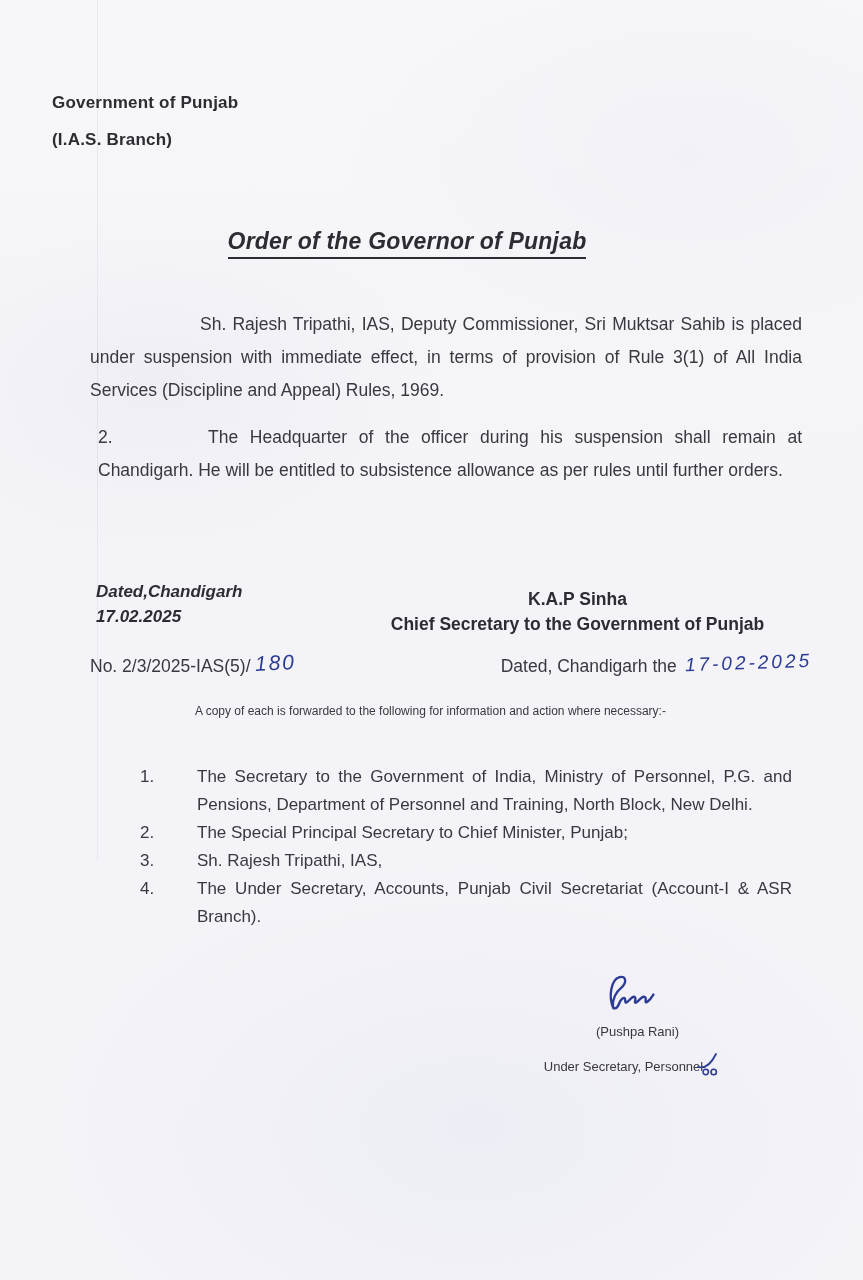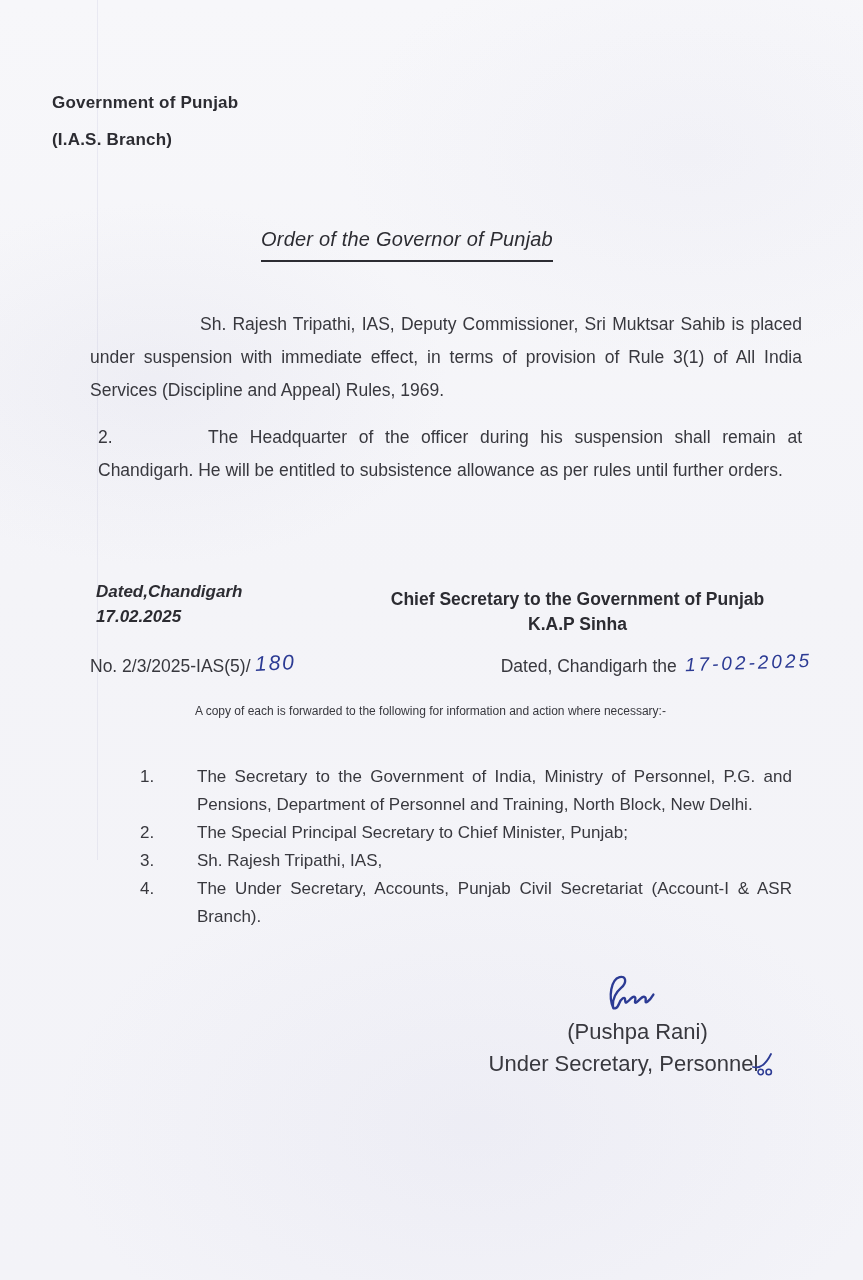--- a/index.html
+++ b/index.html
@@ -30,24 +30,24 @@
   .doc-header {
     left: 52px; top: 84px; width: 710px;
     font-weight: 700; font-size: 17px;
     color: #2c2c32; line-height: 37px; letter-spacing: 0.2px;
   }
   .order-title-wrap {
     left: 52px; top: 228px; width: 710px; text-align: center;
   }
   .order-title {
     display: inline-block;
-    font-weight: 400; font-style: italic; font-size: 20px;
+    font-weight: 700; font-style: italic; font-size: 23px;
     color: #2c2c32; letter-spacing: 0.2px;
     border-bottom: 2px solid #2c2c32;
-    padding-bottom: 9px;
+    padding-bottom: 2px;
   }
 
   .body-text {
     left: 90px; top: 308px; width: 712px;
     font-size: 17.5px; line-height: 33px;
     text-align: justify; color: #38383e;
   }
   .para1 { text-indent: 110px; margin: 0; }
   .para2 { margin: 14px 0 0 8px; }
   .para2-num { display: inline-block; width: 110px; text-indent: 0; }
@@ -94,21 +94,21 @@
     left: 140px; top: 763px; width: 652px;
     font-size: 17px; line-height: 28px; color: #38383e;
   }
   .fwd-item { display: flex; align-items: flex-start; }
   .fwd-num { flex: 0 0 57px; }
   .fwd-text { flex: 1 1 auto; text-align: justify; }
 
   .footer-sig {
     left: 470px; top: 970px; width: 335px;
     text-align: center; color: #38383e;
-    font-size: 22px; line-height: 27px;
+    font-size: 13px; line-height: 27px;
   }
   .sig-script { display: block; margin: 0 auto 2px auto; width: 80px; height: 46px; }
   .footer-title-line { white-space: nowrap; position: relative; }
   .flourish { position: relative; top: 8px; margin-left: -8px; }
 </style>
 </head>
 <body>
 
 <div class="page">
   <div class="crease"></div>
@@ -126,22 +126,22 @@
     <p class="para1">Sh. Rajesh Tripathi, IAS, Deputy Commissioner, Sri Muktsar Sahib is placed under suspension with immediate effect, in terms of provision of Rule 3(1) of All India Services (Discipline and Appeal) Rules, 1969.</p>
     <p class="para2"><span class="para2-num">2.</span><span>The Headquarter of the officer during his suspension shall remain at Chandigarh. He will be entitled to subsistence allowance as per rules until further orders.</span></p>
   </div>
 
   <div class="abs sig-left">
     <div>Dated,Chandigarh</div>
     <div>17.02.2025</div>
   </div>
 
   <div class="abs sig-right">
+    <div>K.A.P Sinha</div>
     <div>Chief Secretary to the Government of Punjab</div>
-    <div>K.A.P Sinha</div>
   </div>
 
   <div class="abs ref-row">
     <div class="ref-left"><span>No. 2/3/2025-IAS(5)/</span><span class="hand hand-num">180</span></div>
     <div class="ref-right"><span>Dated, Chandigarh the</span><span class="hand hand-date">17-02-2025</span></div>
   </div>
 
   <p class="abs fwd-intro">A copy of each is forwarded to the following for information and action where necessary:-</p>
 
   <div class="abs fwd-list">

